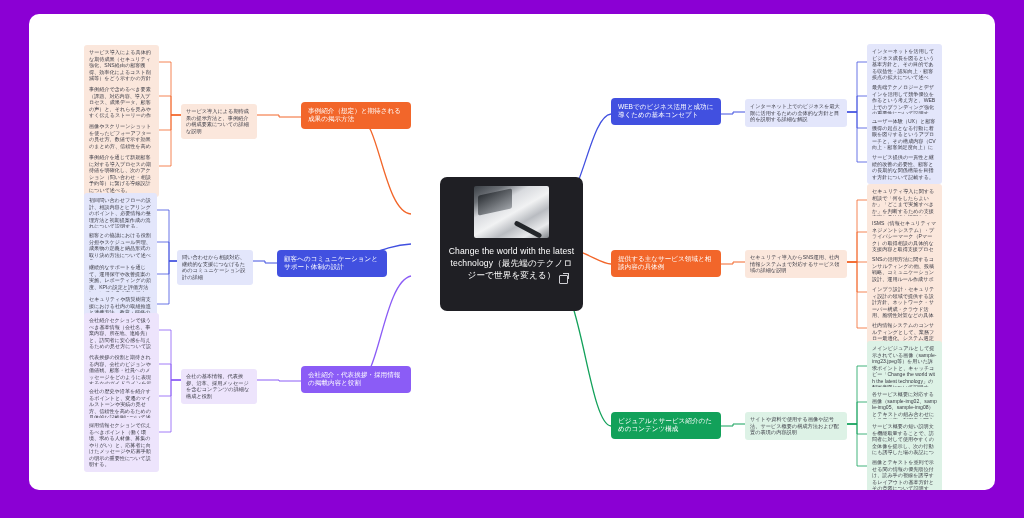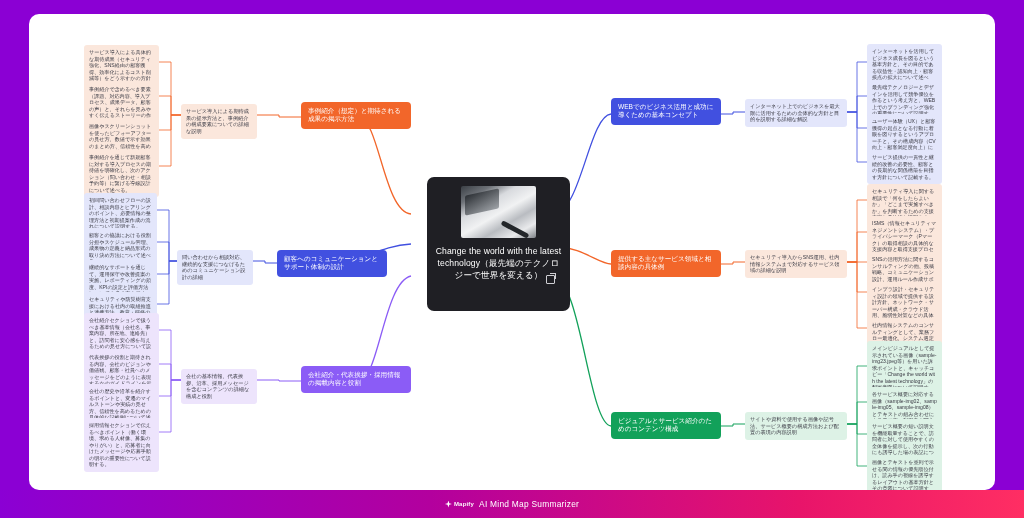--- a/index.html
+++ b/index.html
@@ -32,21 +32,21 @@
     box-sizing:border-box;
     border-radius:5px;
     line-height:1.28;
     white-space:normal;
     word-break:break-all;
   }
 
   
   .central{
     position:absolute;
-    left:398px;top:163px;
+    left:411px;top:163px;
     width:143px;height:134px;
     background:#1f1f24;
     border-radius:7px;
     display:flex;flex-direction:column;align-items:center;
     padding:9px 8px 8px;
     box-sizing:border-box;
   }
   .central-photo{
     width:75px;height:52px;
     border-radius:2px;
@@ -297,20 +297,13 @@
     </div>
     <div class="node leaf" style="left:838px;top:405px;width:75px;background:#DDF2E6;">
       <span>サービス概要の短い説明文を機能取量することで、訪問者に対して使用やすくの全体像を提示し、次の行動にも誘導した場の表記について述べる。</span>
     </div>
     <div class="node leaf" style="left:838px;top:441px;width:75px;background:#DDF2E6;">
       <span>画像とテキストを並列で示せる間の情報の優先順位付け、読み手の視線を誘導するレイアウトの基本方針とその意図について説明する。</span>
     </div>
 
   </div>
 
-  <div class="footer">
-    <div class="footer-logo">
-      <span class="logo-mark"></span>
-      <span class="logo-text">Mapify</span>
-    </div>
-    <span class="footer-text">AI Mind Map Summarizer</span>
-  </div>
 </div>
 
 </body></html>

